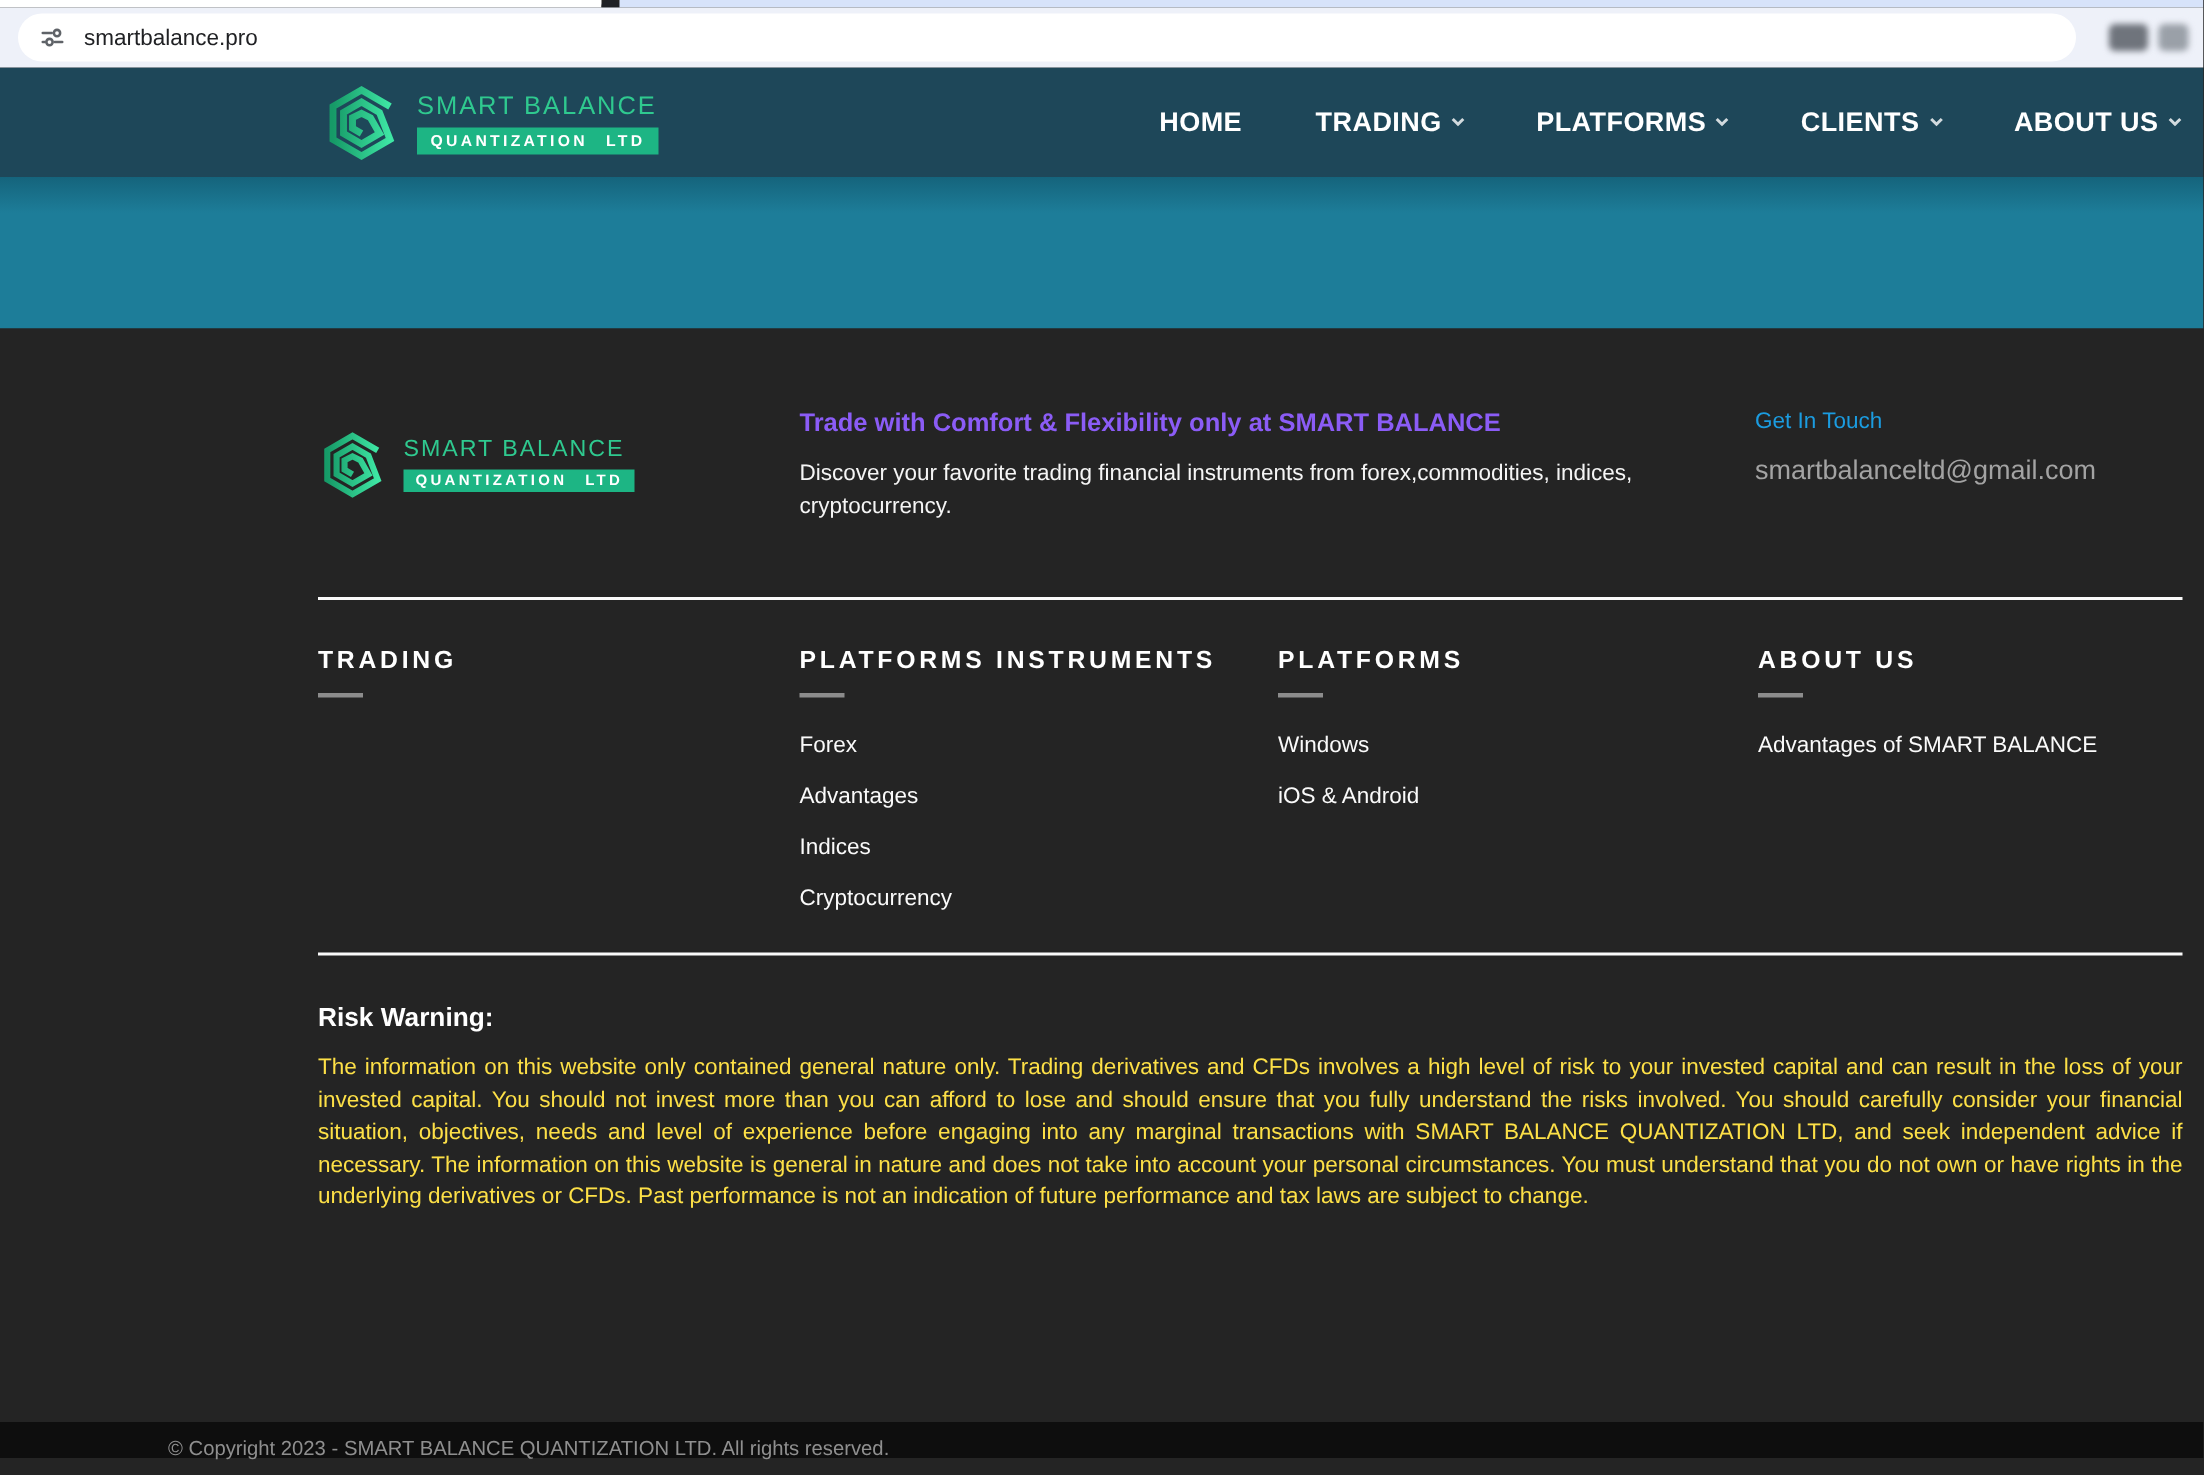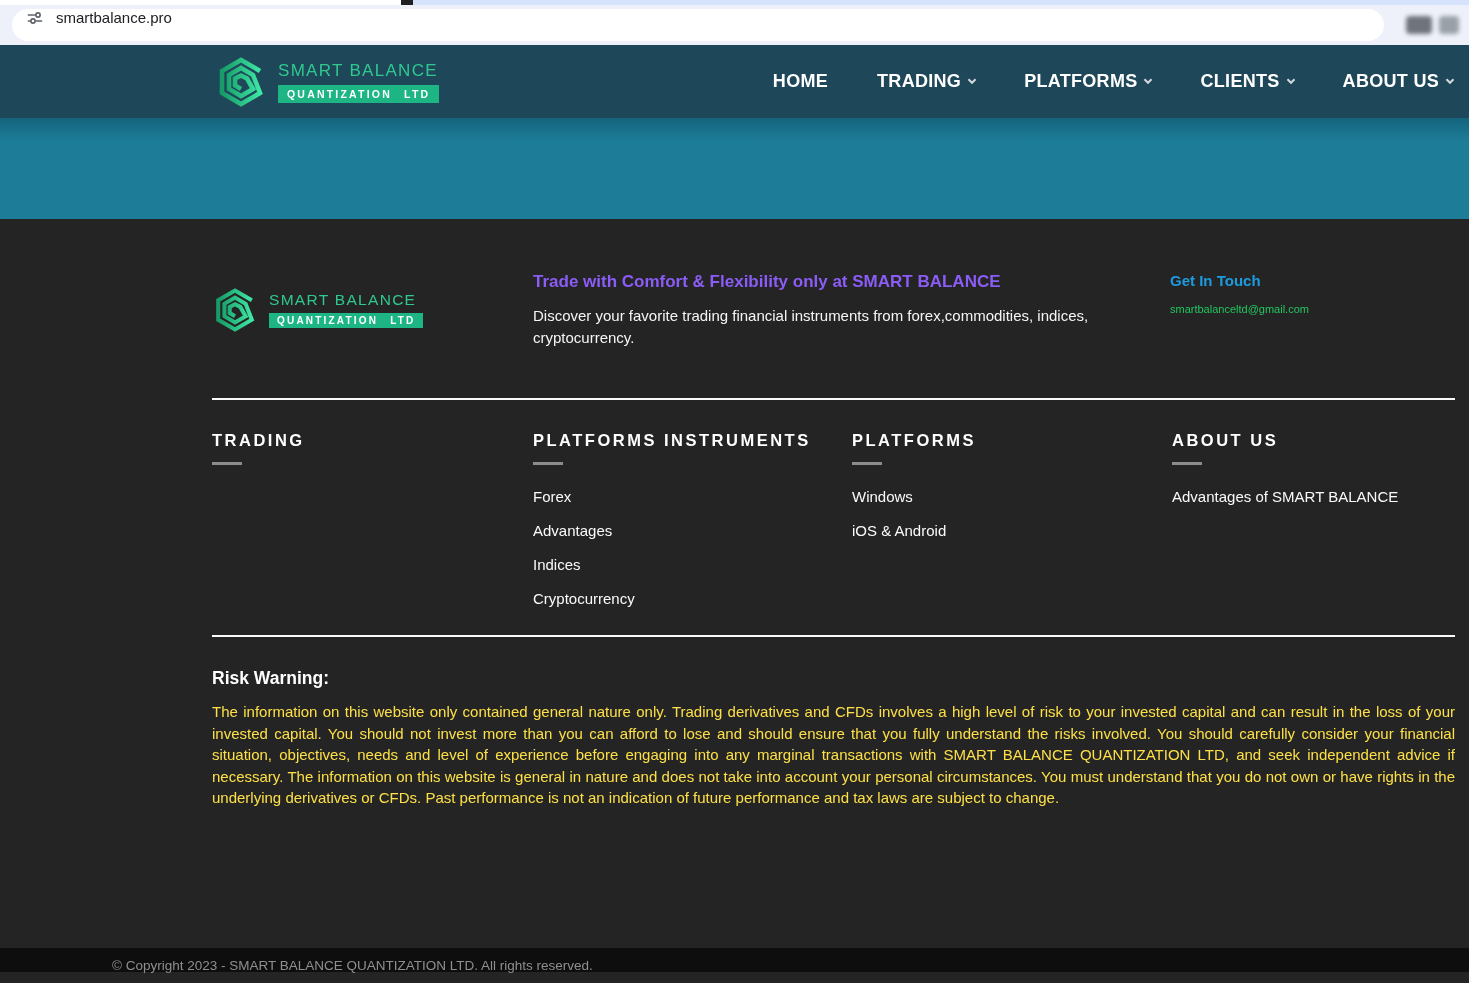--- a/index.html
+++ b/index.html
@@ -12,21 +12,21 @@
 
   
   .top-strip { height:5px; display:flex; }
   .ts-white { width:401px; background:#ffffff; }
   .ts-notch { width:12px; background:#1f2125; border-radius:4px 4px 0 0; }
   .ts-blue  { flex:1; background:#d7e3fa; }
 
   .omnibox-row { height:40px; background:#eef1f9; display:flex; align-items:center; position:relative; }
   .omnibox {
     margin-left:12px; width:1372px; height:32px; background:#ffffff;
-    border-radius:16px; display:flex; align-items:flex-start; padding:0 14px;
+    border-radius:16px; display:flex; align-items:center; padding:0 14px;
   }
   .url-text { font-size:15px; color:#202124; margin-left:12px; }
   .chrome-icons { position:absolute; right:10px; top:11px; display:flex; gap:7px; }
   .blob { filter:blur(2px); border-radius:4px; }
   .blob.b1 { width:26px; height:18px; background:#6f747c; }
   .blob.b2 { width:20px; height:18px; background:#9aa0a8; }
 
   
   .navbar {
     height:73px; background:#1e4759; display:flex; align-items:center;
@@ -56,22 +56,22 @@
 
   
   .site-footer { height:729px; background:#242424; padding:51px 14px 0 212px; overflow:hidden; }
   .footer-top { display:flex; }
   .fbrand { width:321px; }
   .fbrand .brand-name { font-size:15.5px; }
   .fbrand .brand-badge { font-size:10px; padding:2px 8px; }
   .tagline { width:637px; }
   .tagline h2 { margin:2px 0 0; font-size:17px; color:#8b5cf6; font-weight:bold; }
   .tagline p { margin:13px 0 0; font-size:15px; line-height:22px; color:#f5f5f5; width:560px; }
-  .contact h4 { margin:2px 0 0; font-size:15px; color:#1b9ce0; font-weight:bold; }
-  .contact a { display:block; margin-top:14px; color:#22c55e; font-size:11px; text-decoration:none; }
+  .contact h4 { margin:2px 0 0; font-size:15px; color:#1b9ce0; font-weight:normal; }
+  .contact a { display:block; margin-top:14px; color:#a3a3a3; font-size:18px; text-decoration:none; }
 
   .divider { border:none; border-top:2px solid #fafafa; margin:49px 0 0; }
   .divider.d2 { margin-top:10px; }
 
   .footer-columns { display:grid; grid-template-columns:321px 319px 320px 1fr; margin-top:31px; }
   .fcol h3 { margin:0; font-size:16.5px; color:#ffffff; letter-spacing:2.5px; font-weight:bold; }
   .hbar { display:block; width:30px; height:3px; background:#8c8c8c; margin-top:12px; }
   .fcol ul { list-style:none; margin:24px 0 0; padding:0; }
   .fcol li { margin-bottom:19px; line-height:15px; }
   .fcol a { color:#fafafa; font-size:15px; text-decoration:none; cursor:pointer; }

